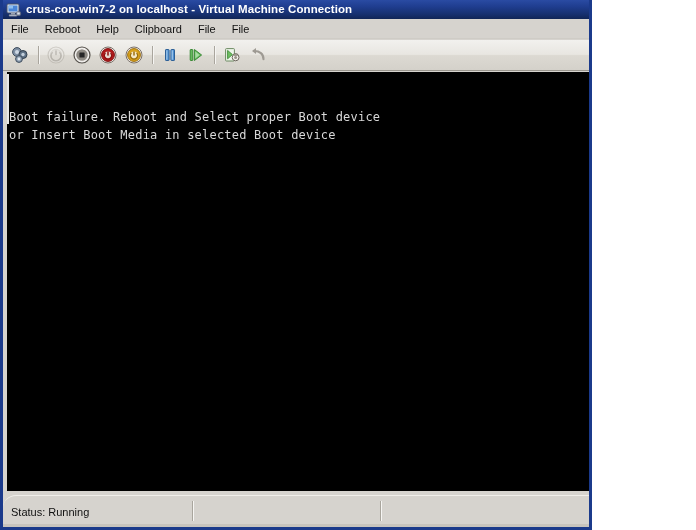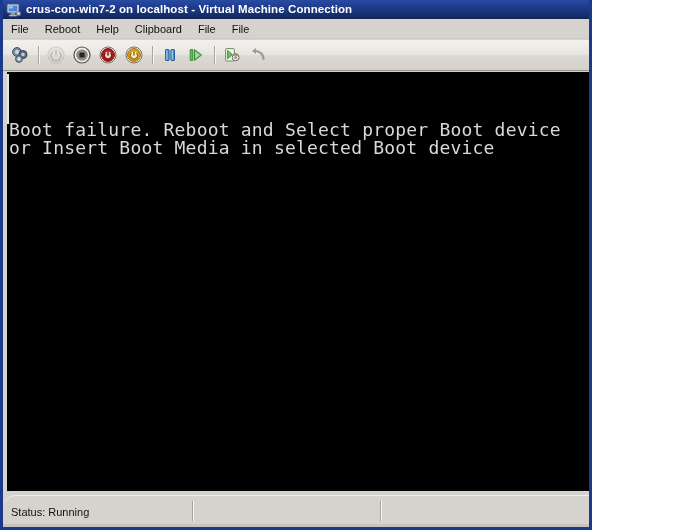--- a/index.html
+++ b/index.html
@@ -162,24 +162,24 @@
     position: relative;
     width: 100%;
     height: 100%;
     background: #000000;
     overflow: hidden;
     border-right: 1px solid #b9b5ae;
   }
   #console-text {
     position: absolute;
     left: 2px;
-    top: 49px;
+    top: 36px;
     color: #d8d8d8;
     font-family: "DejaVu Sans Mono", monospace;
-    font-size: 18px;
+    font-size: 12px;
     line-height: 18px;
     white-space: pre;
     letter-spacing: 0.2px;
   }
   #caret-line {
     position: absolute;
     left: 0px;
     top: 2px;
     width: 2px;
     height: 50px;

